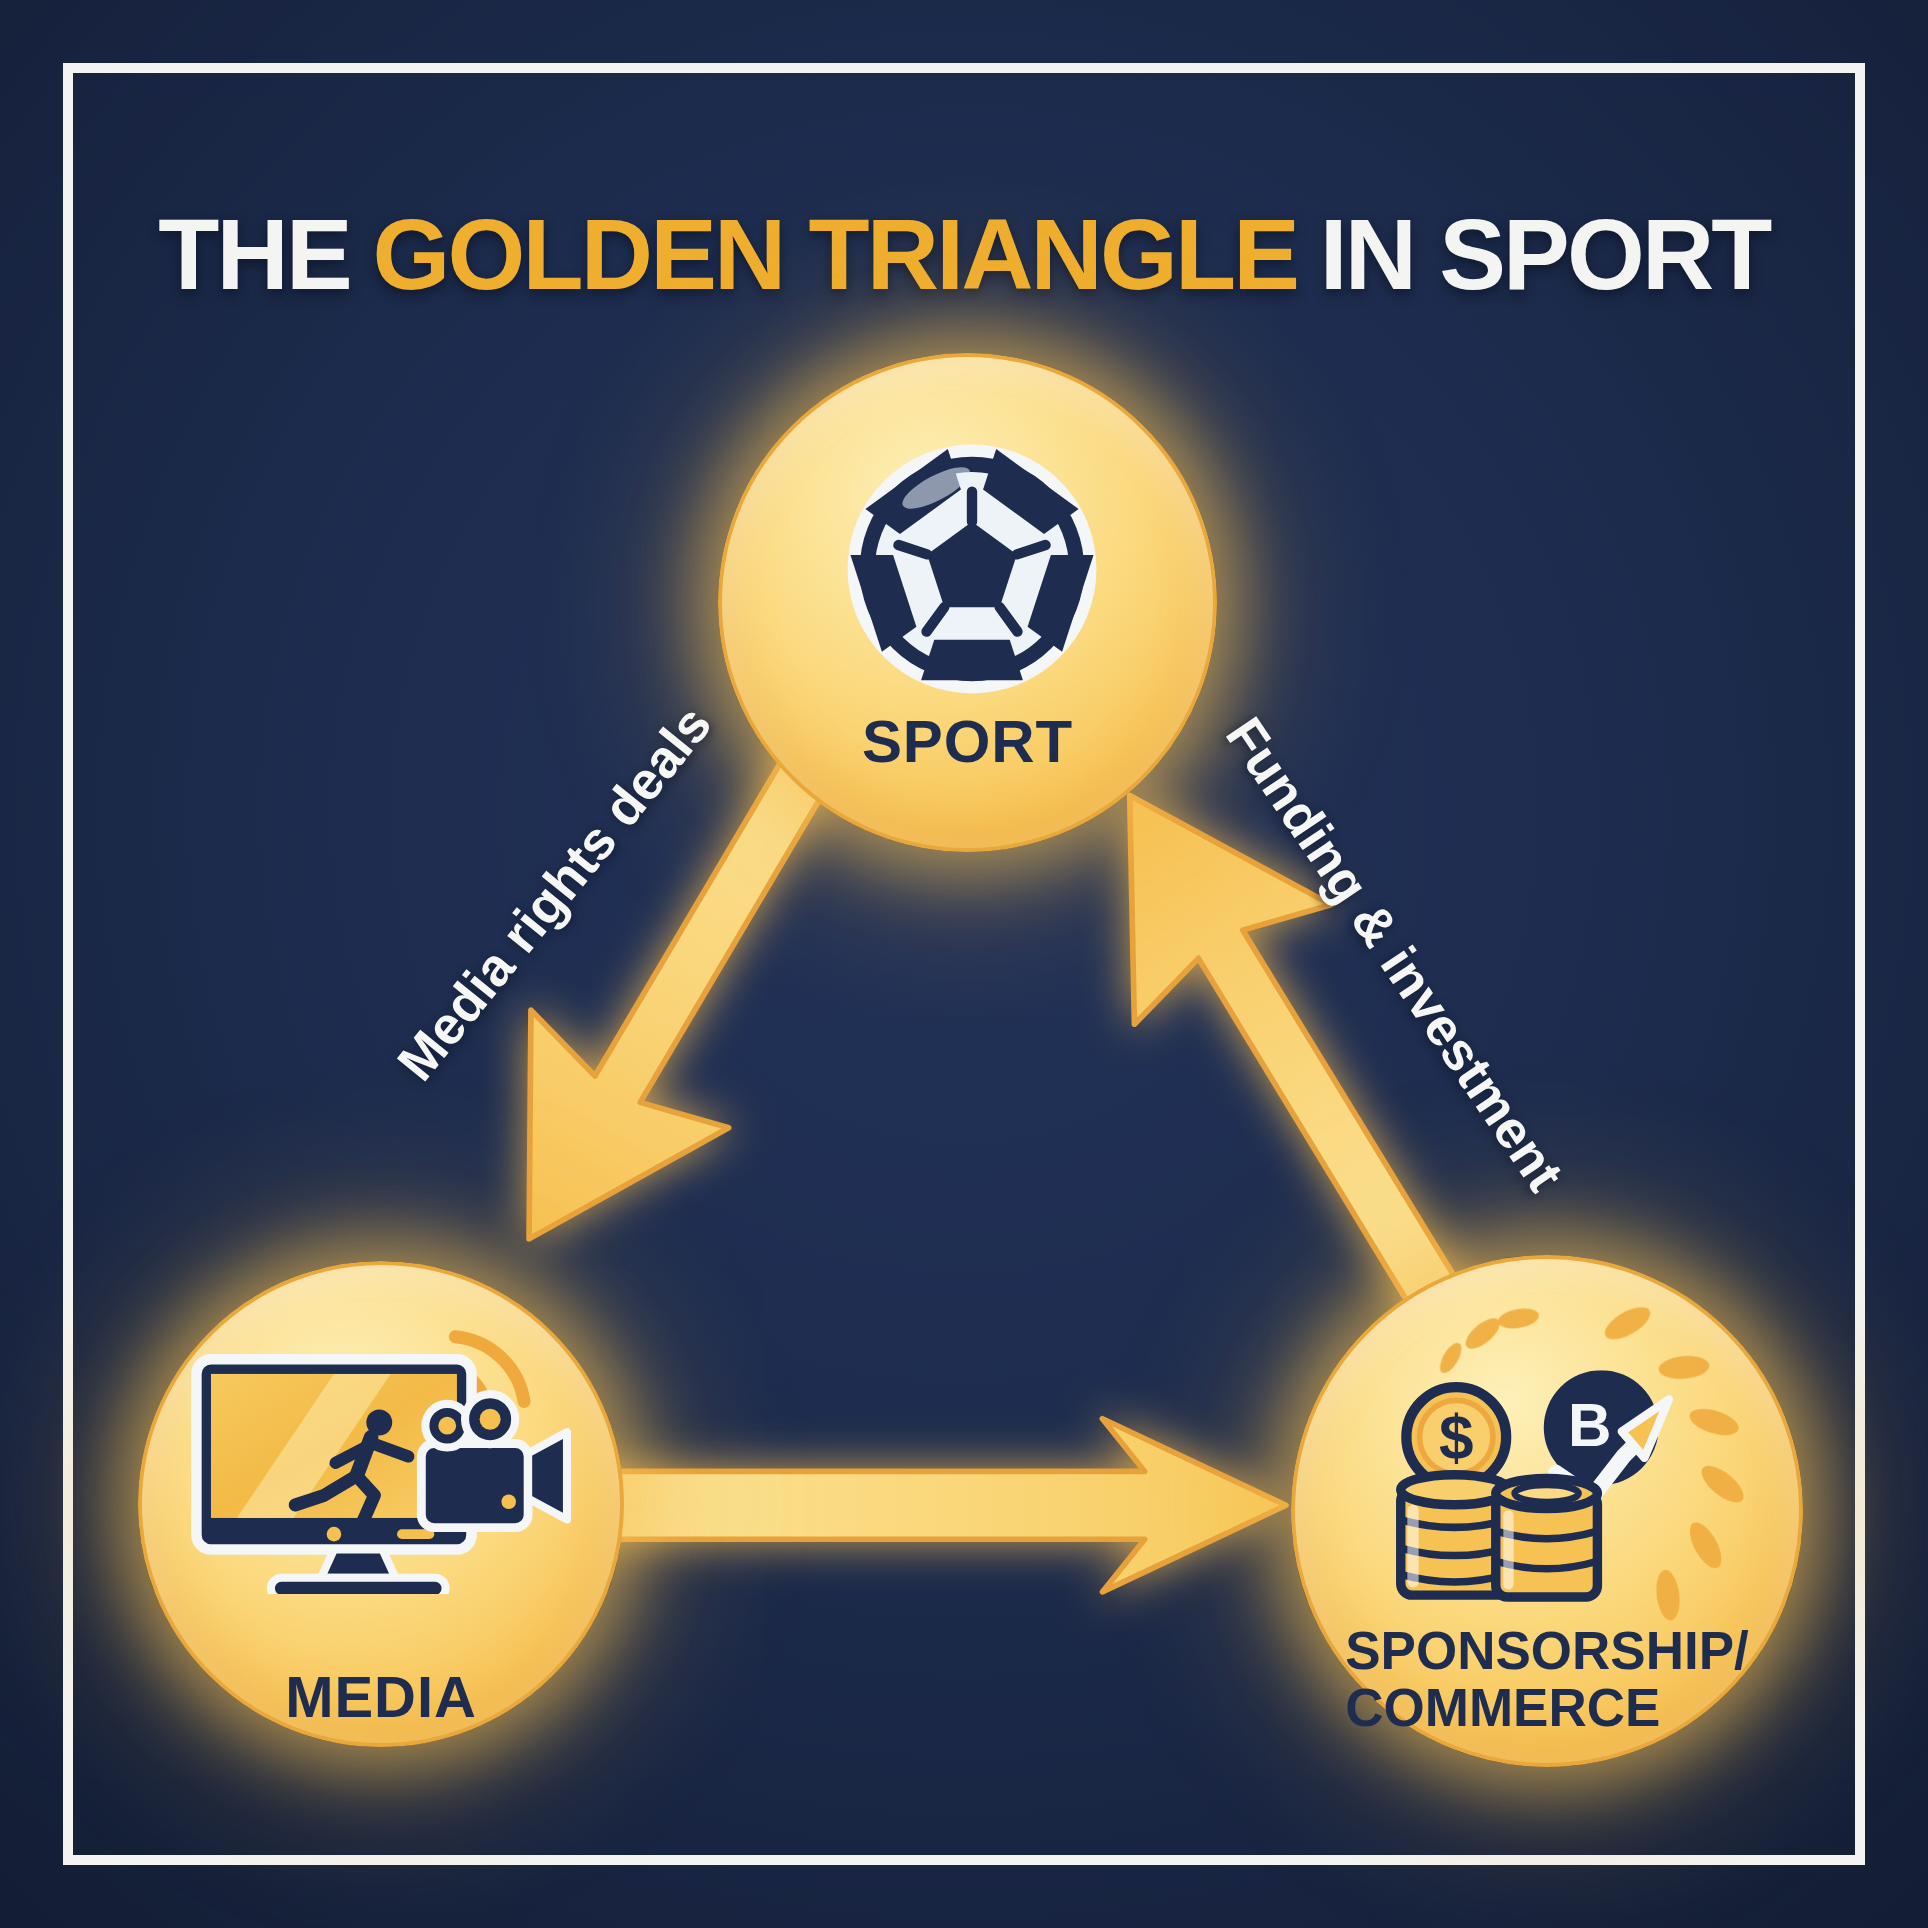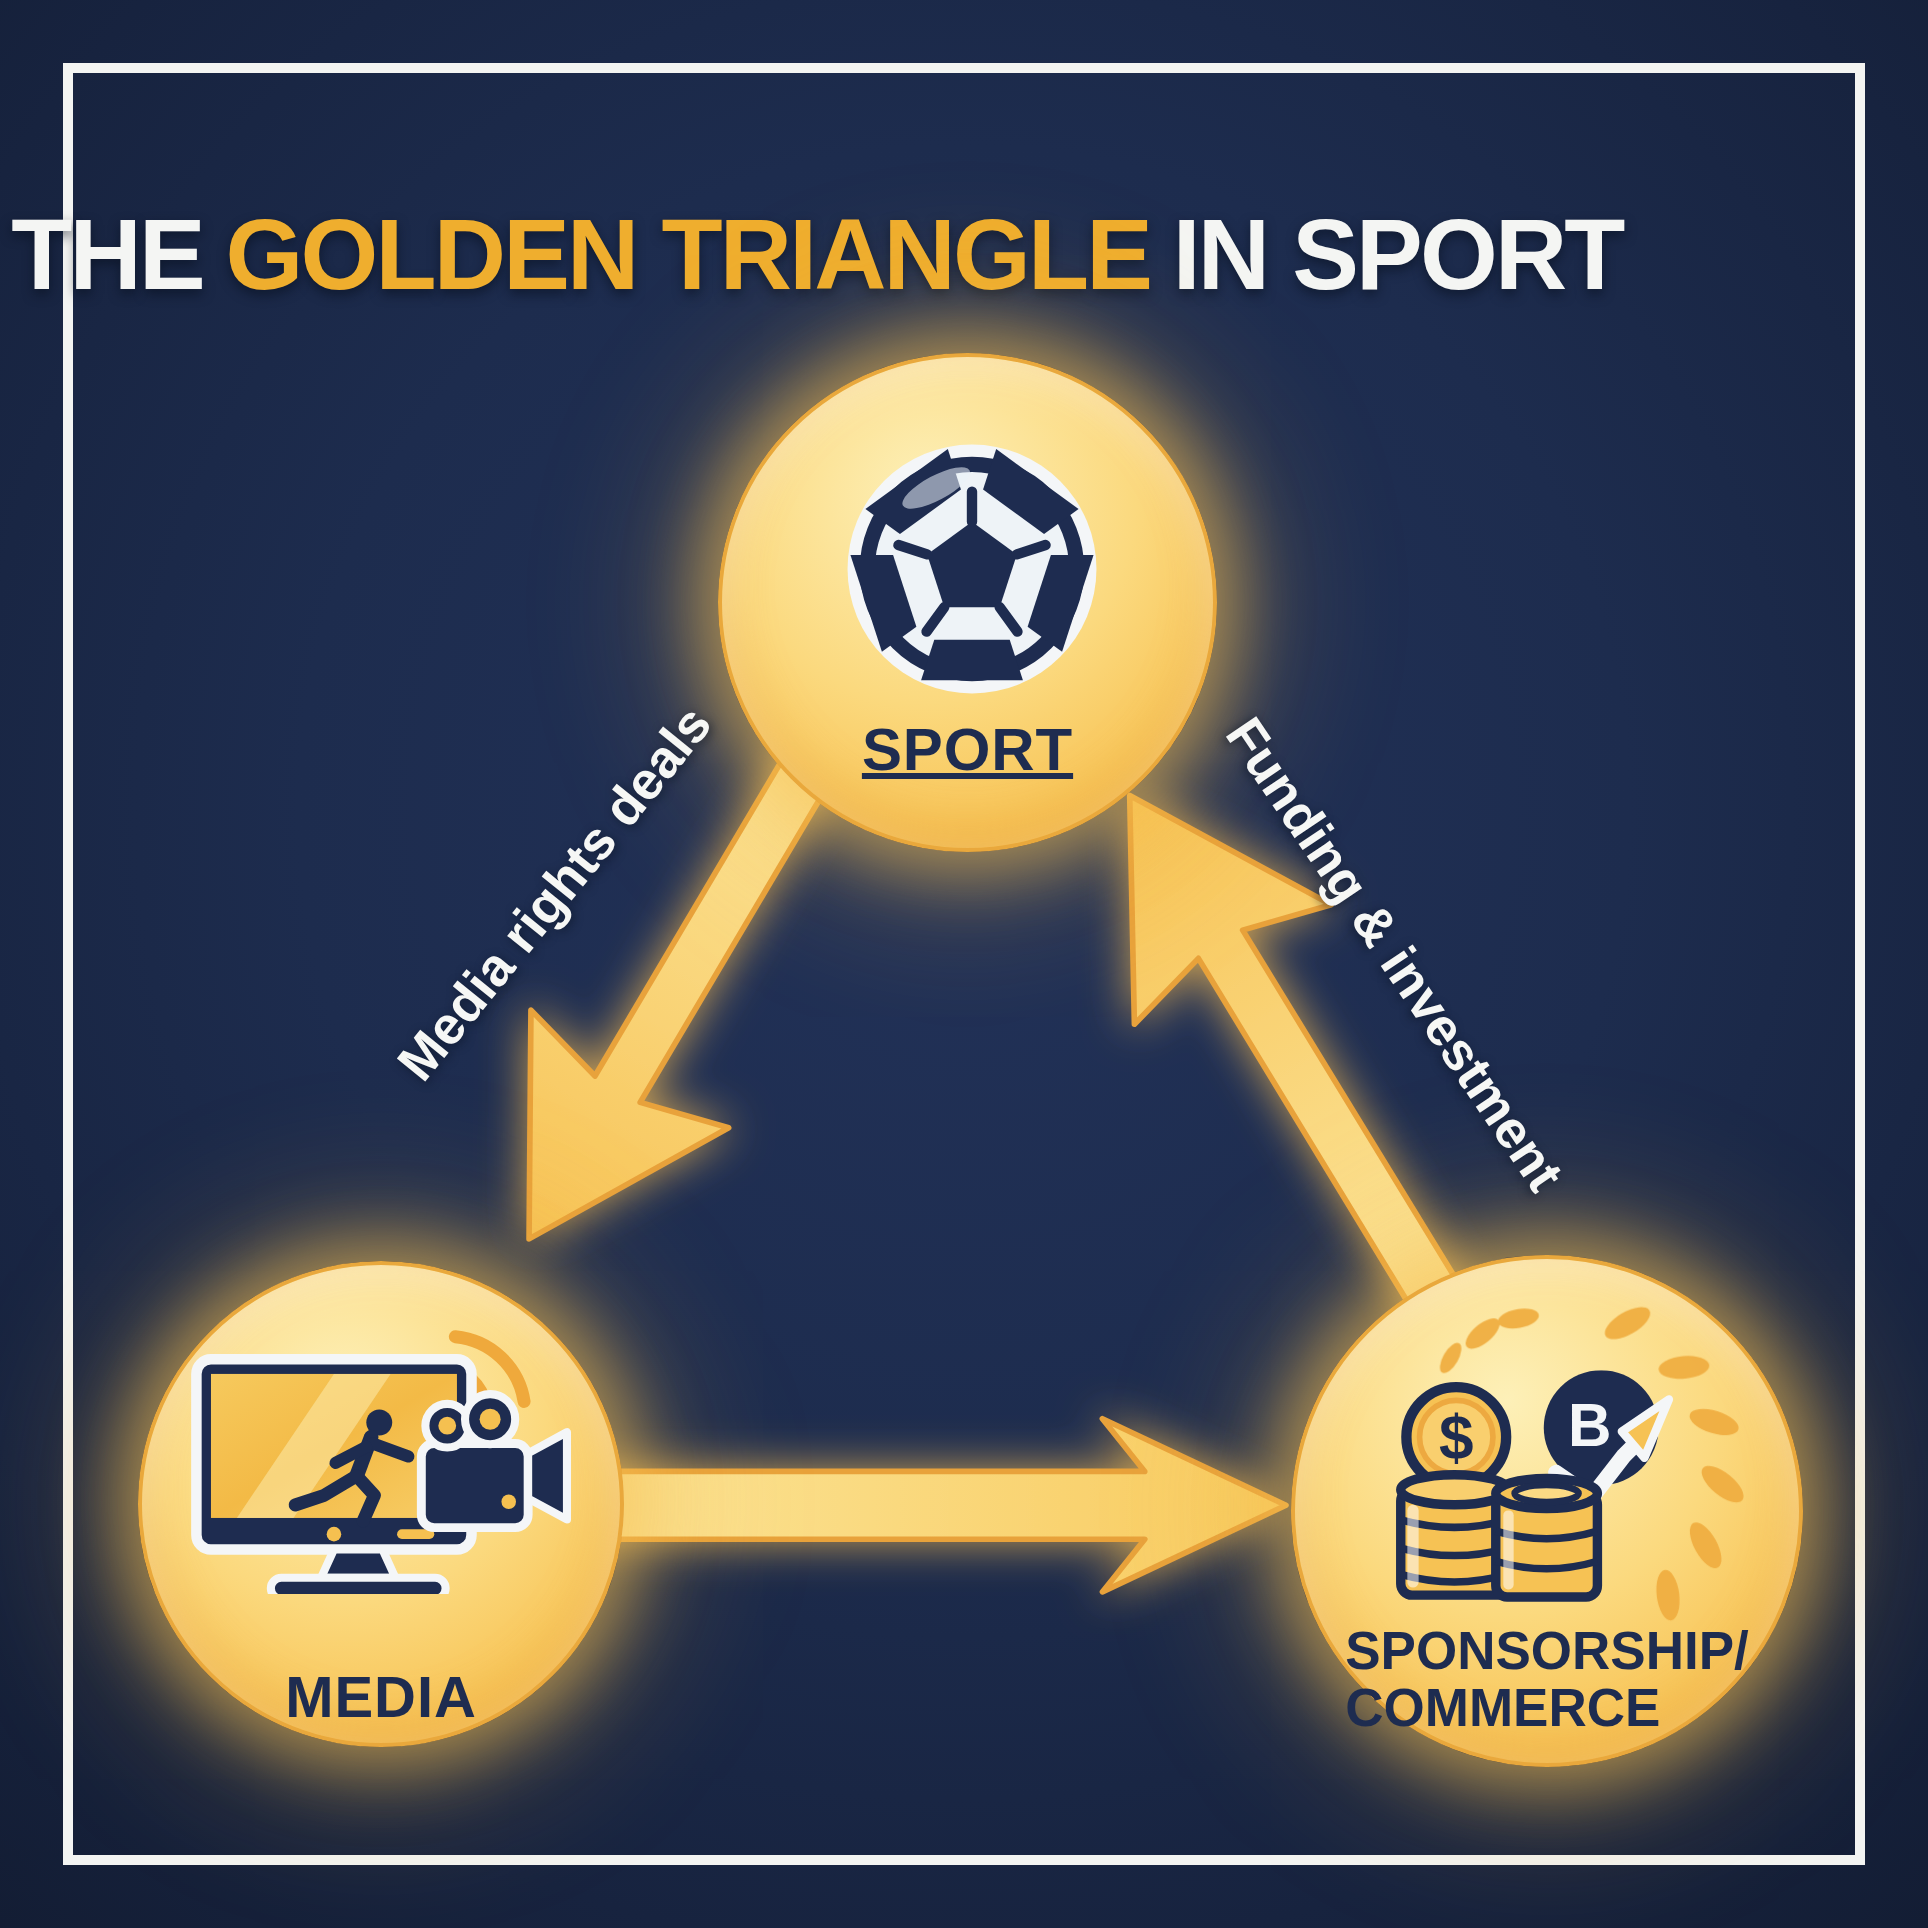--- a/index.html
+++ b/index.html
@@ -7,42 +7,42 @@
     position:relative;width:1928px;height:1928px;overflow:hidden;
     font-family:"Liberation Sans",sans-serif;
     background:radial-gradient(circle at 50% 42%, #223259 0%, #1d2c4e 45%, #17233f 78%, #131d34 100%);
   }
   .frame{
     position:absolute;left:63px;top:63px;right:63px;bottom:63px;
     border:10.4px solid #f3f4f2;pointer-events:none;
   }
   .title{
     position:absolute;top:130px;left:0;width:100%;
-    font-size:100px;font-weight:bold;letter-spacing:-2.8px;
+    text-align:center;font-size:100px;font-weight:bold;letter-spacing:-2.8px;
     color:#f4f5f3;white-space:nowrap;
     text-shadow:0 4.7px 11.3px rgba(5,12,25,.55);
   }
   .title .gold{color:#efae2e;}
   .title .seg{margin:0 11.3px;}
   .arrows{position:absolute;left:0;top:0;}
   .node{
     position:absolute;border-radius:50%;box-sizing:border-box;
     border:4.7px solid #e9a83c;
     background:radial-gradient(circle at 42% 28%, #fdf0b8 0%, #fbd97e 46%, #f7c253 78%, #f3b53e 100%);
     box-shadow:0 0 66px 22.6px rgba(247,194,86,.55), 0 0 141px 56px rgba(240,180,70,.22),
                inset 0 -17px 47px rgba(230,158,52,.38), inset 0 13px 38px rgba(255,255,255,.45);
   }
   .node-sport{left:718px;top:353px;width:499px;height:499px;}
   .node-media{left:138px;top:1261px;width:486px;height:486px;}
   .node-sponsorship{left:1291px;top:1255px;width:512px;height:512px;}
   .node-label{
     position:absolute;left:50%;transform:translateX(-50%);
     color:#1e2c50;font-weight:bold;white-space:nowrap;letter-spacing:0.9px;
   }
-  .node-sport .node-label{top:358px;font-size:60px;text-decoration:underline;}
+  .node-sport .node-label{top:350px;font-size:60px;}
   .node-media .node-label{top:371px;font-size:58px;margin-top:27px;}
   .label-2line{
     position:absolute;left:50%;transform:translateX(-50%);top:363px;
     color:#1e2c50;font-weight:bold;font-size:53px;line-height:57px;
     white-space:nowrap;letter-spacing:0;
   }
   .node .icon-wrap{position:absolute;}
   .edge-label{
     position:absolute;color:#f6f7f5;font-weight:bold;white-space:nowrap;
     text-shadow:0 2.8px 9.4px rgba(8,16,32,.6);

